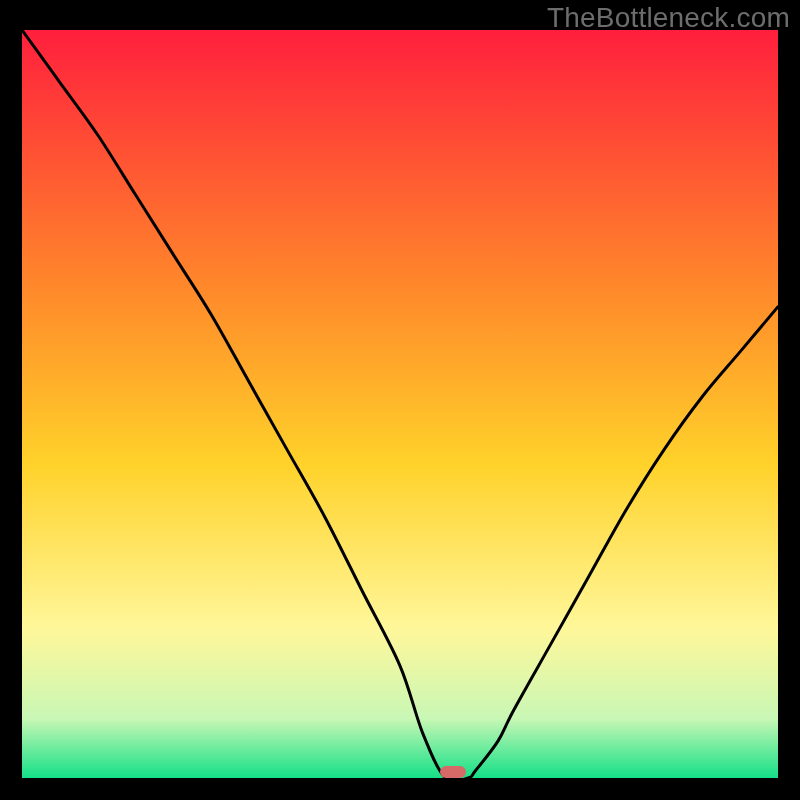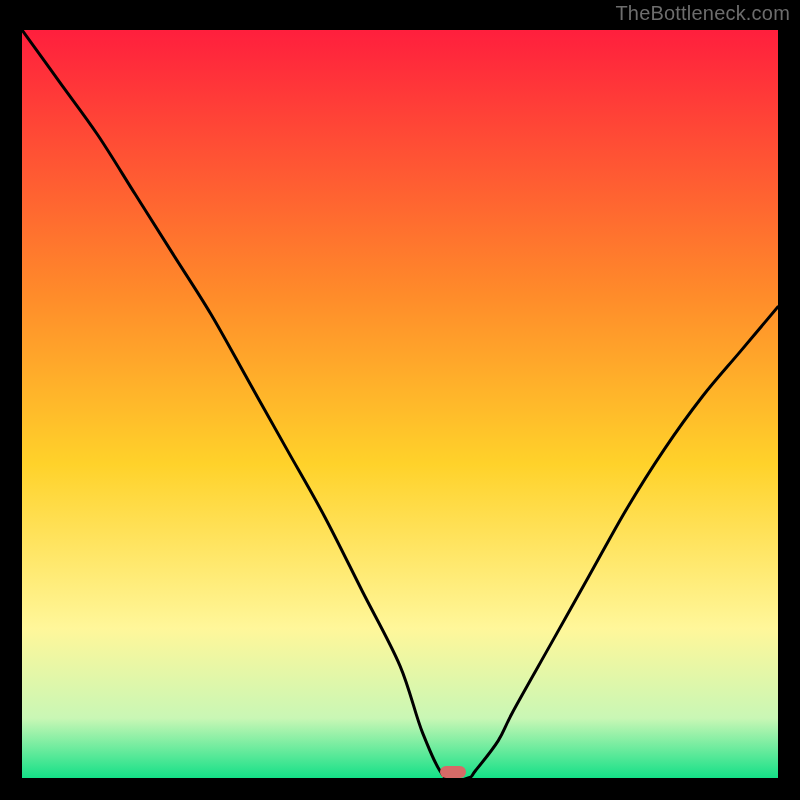--- a/index.html
+++ b/index.html
@@ -15,21 +15,21 @@
     width: 800px;
     height: 800px;
     background: #000;
   }
   .watermark {
     position: absolute;
     top: 2px;
     right: 10px;
     color: #6d6d6d;
     font-family: Arial, Helvetica, sans-serif;
-    font-size: 20px;
+    font-size: 28px;
     font-weight: 400;
     letter-spacing: 0.2px;
     z-index: 10;
   }
   .plot {
     position: absolute;
     left: 22px;
     top: 30px;
     width: 756px;
     height: 748px;

